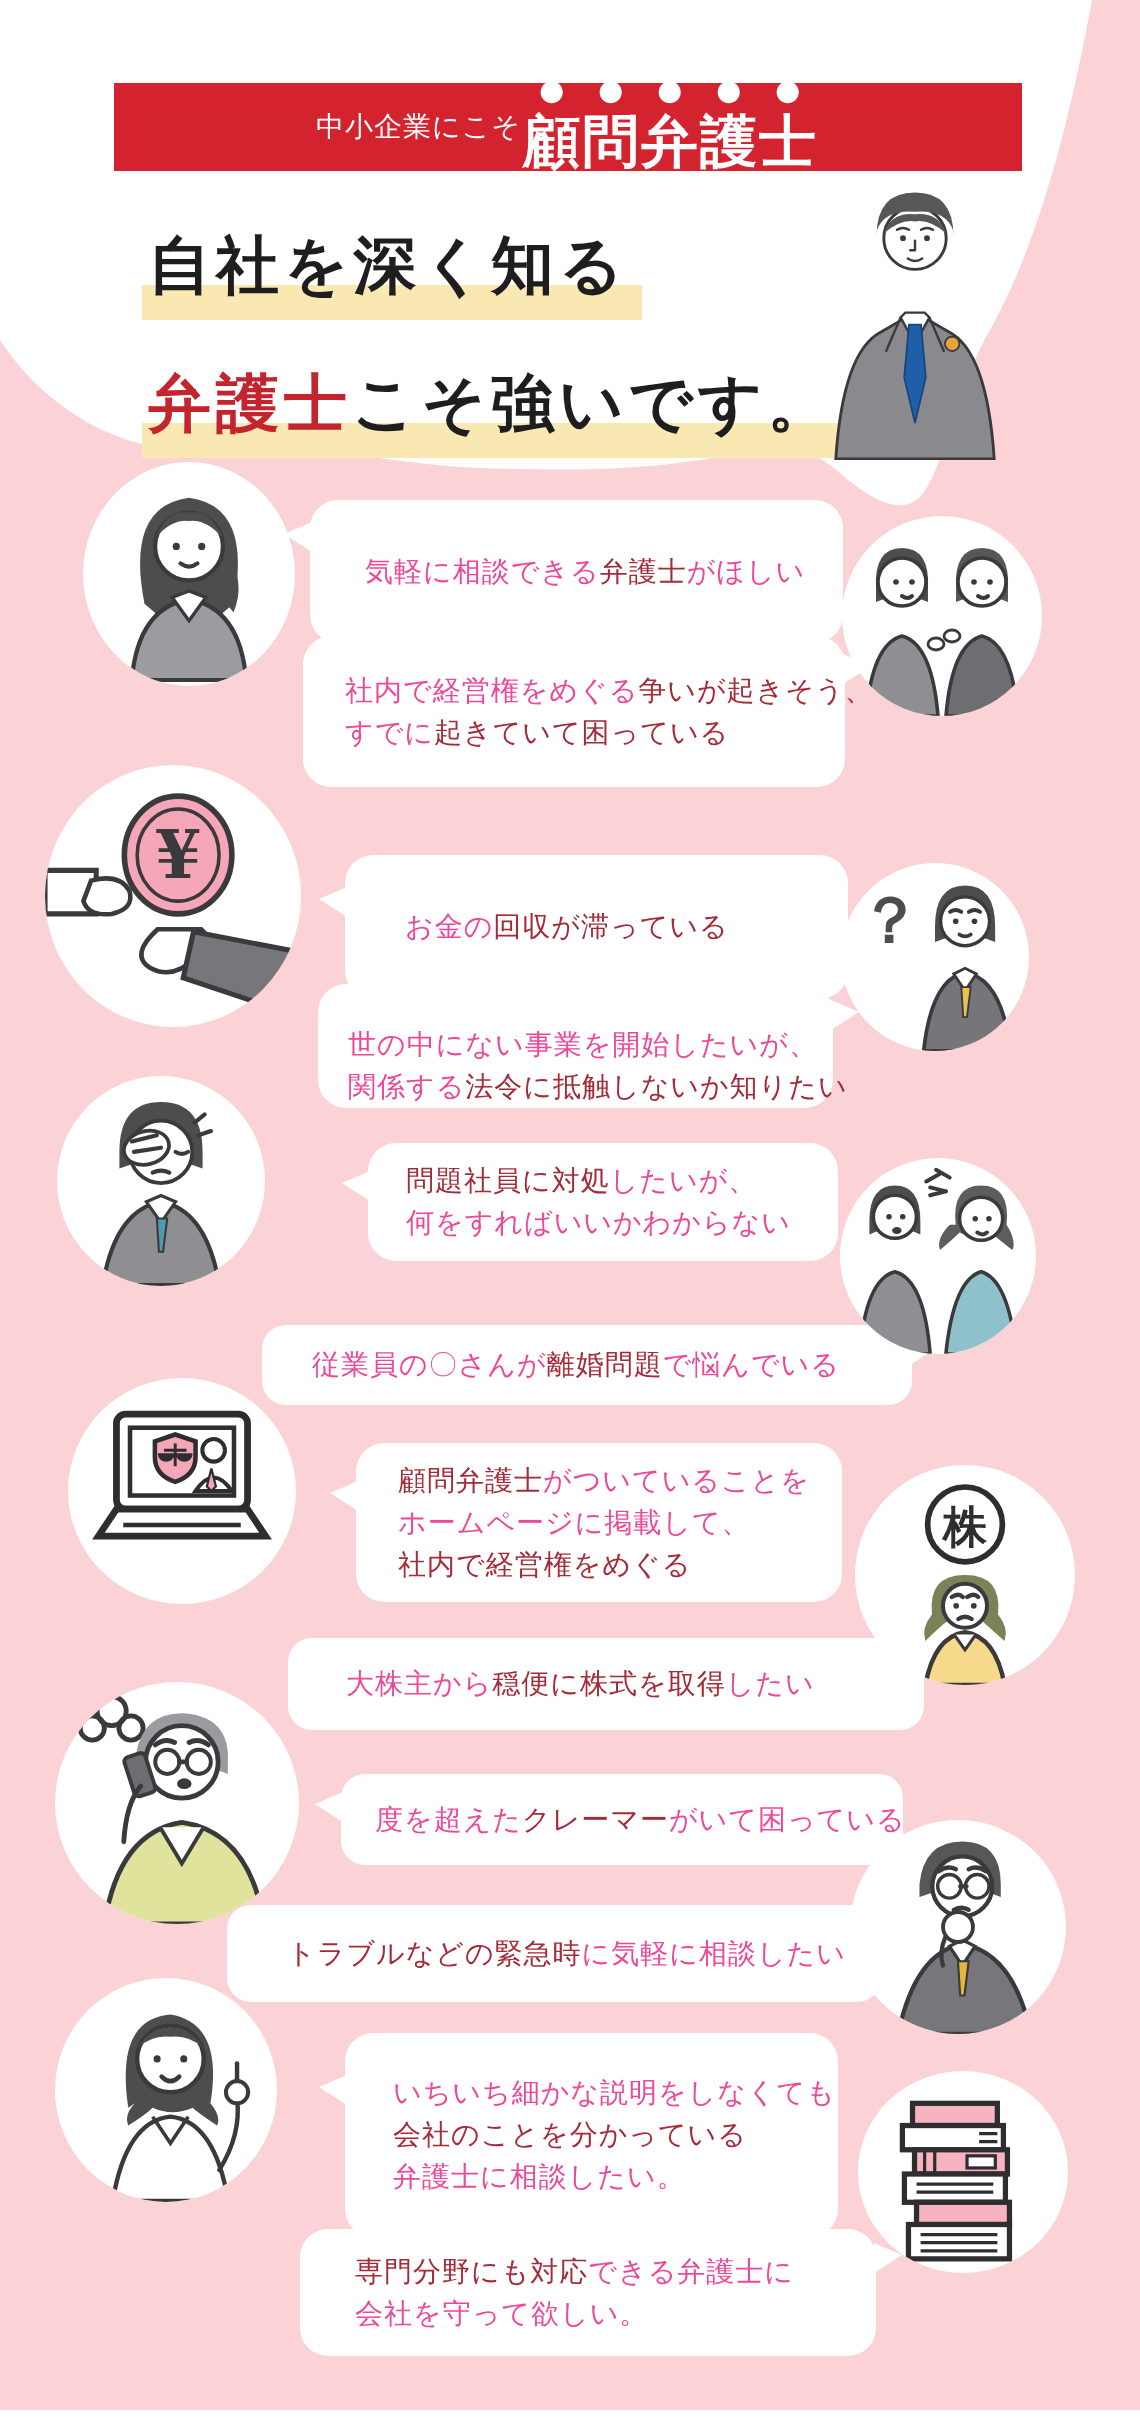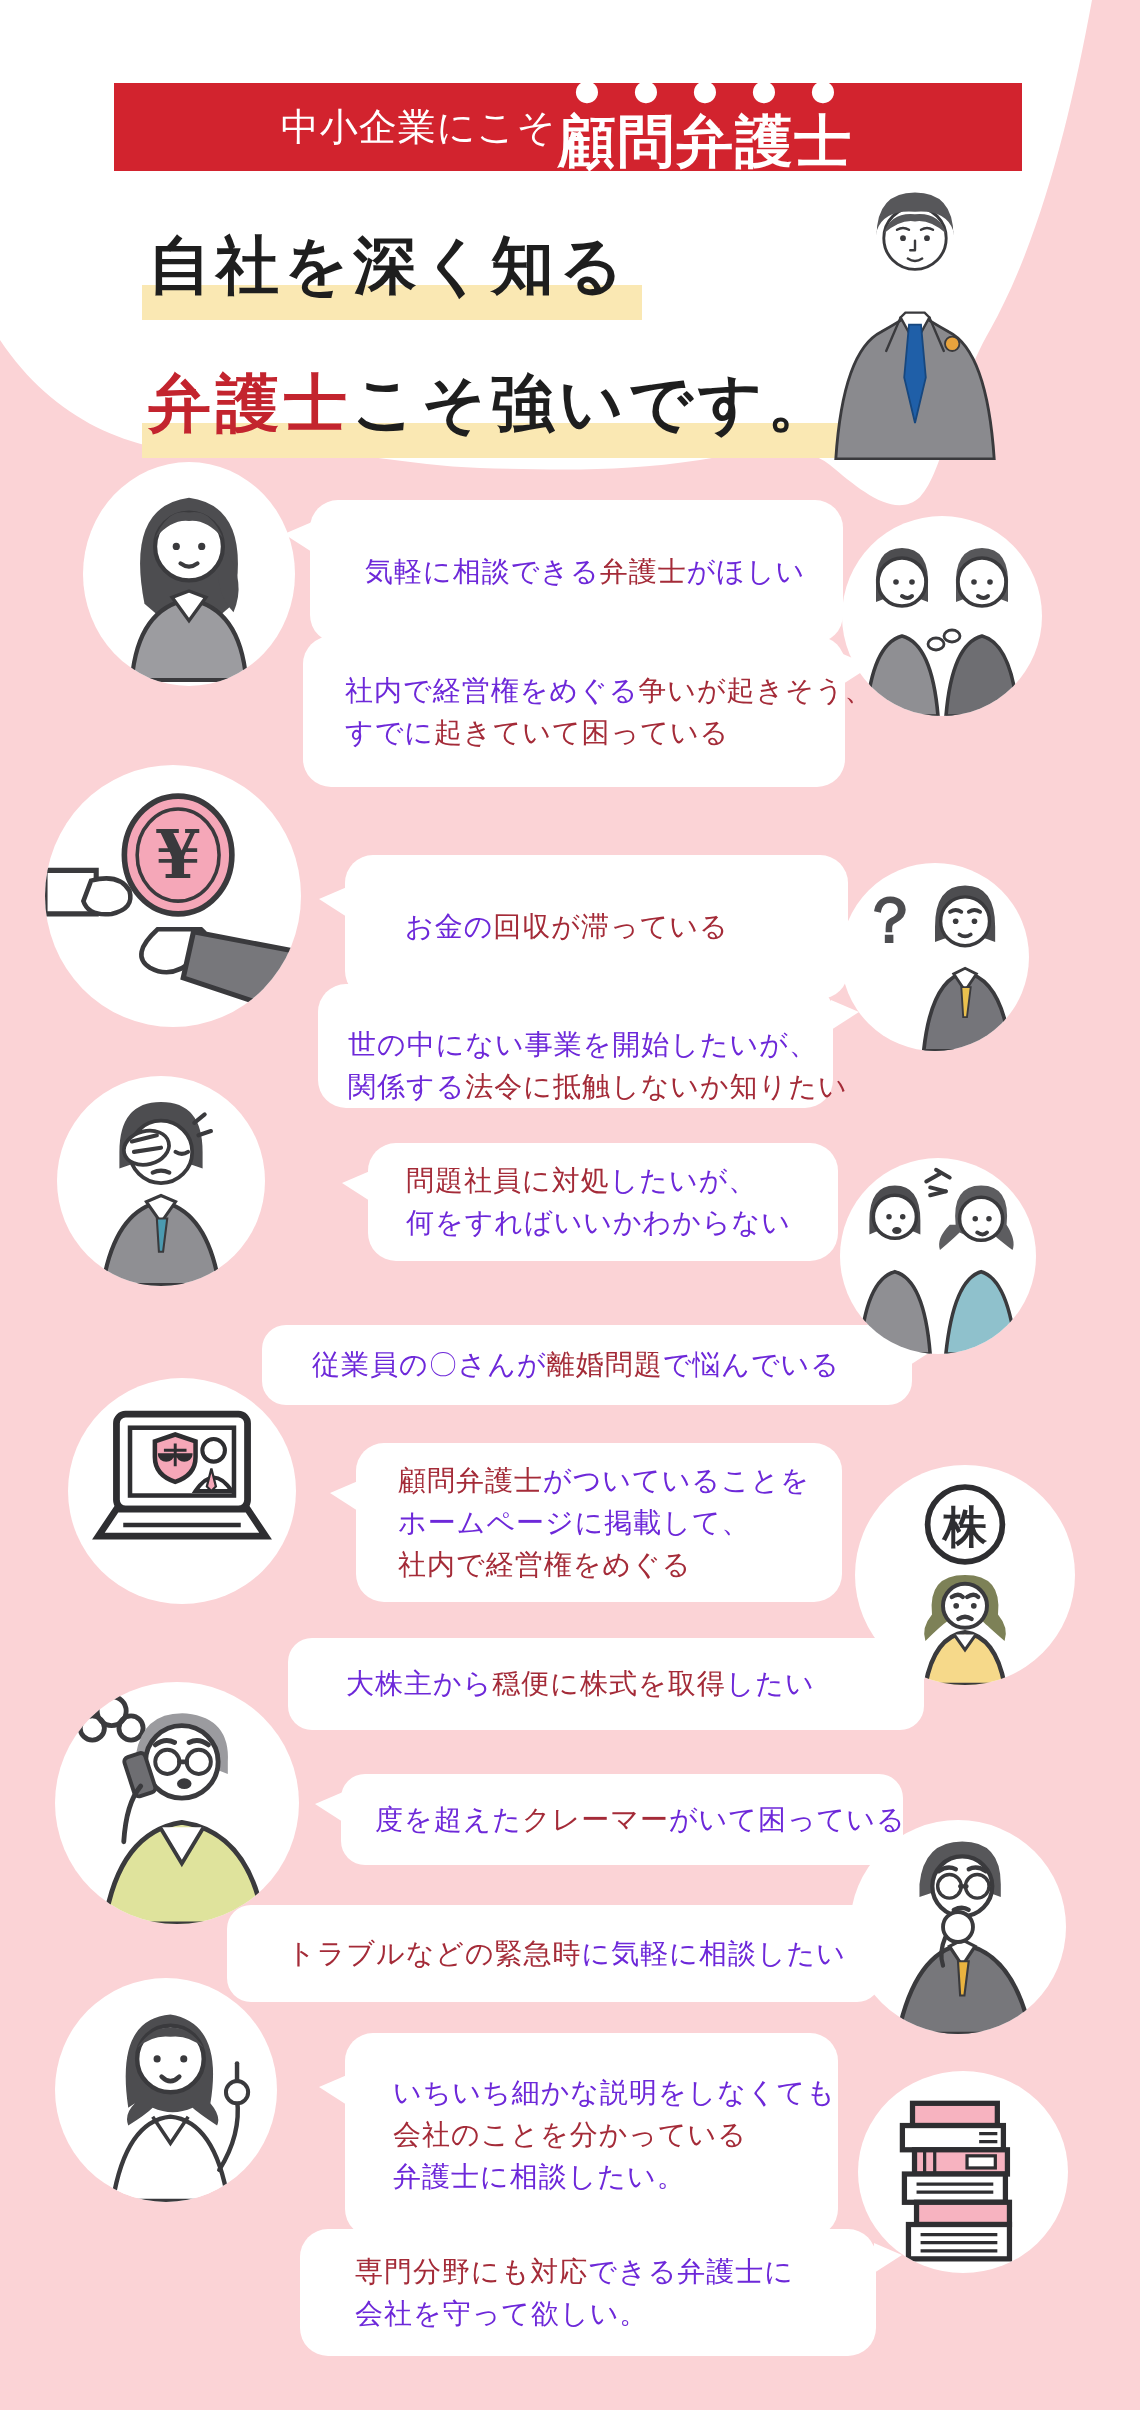--- a/index.html
+++ b/index.html
@@ -6,39 +6,39 @@
   body{font-family:"DejaVu Serif","Liberation Serif",serif;}
   #page{position:relative;width:1140px;height:2422px;background:#FBD3D6;overflow:hidden;margin:0 auto;}
 
   
   #header-shape{position:absolute;left:0;top:0;z-index:1;}
   #bottom-strip{position:absolute;left:0;bottom:0;width:100%;height:12px;background:#fff;z-index:1;}
 
   
   .banner{position:absolute;left:114px;top:83px;width:908px;height:88px;background:#D2232E;
     display:flex;align-items:center;justify-content:center;white-space:nowrap;z-index:4;}
-  .banner .b-normal{color:#fff;font-size:38px;letter-spacing:1px;}
+  .banner .b-normal{color:#fff;font-size:28px;letter-spacing:1px;}
   .banner .b-emph{color:#fff;font-size:57px;font-weight:bold;letter-spacing:2px;padding:0 2px;
     -webkit-text-emphasis:filled circle #fff;text-emphasis:filled circle #fff;
     -webkit-text-emphasis-position:over right;text-emphasis-position:over right;}
 
   
   .headline{position:absolute;left:142px;z-index:4;font-weight:bold;white-space:nowrap;}
   #headline1{top:228px;}
   #headline2{top:366px;}
   .hl-mark{display:inline-block;font-size:63px;letter-spacing:5px;color:#1E1E1E;
     background:linear-gradient(to bottom,transparent 62%,#FAE8B3 62%);
     padding:0 14px 16px 6px;line-height:1.2;}
   .hl-red{color:#C3242E;}
 
   
   .bubble{position:absolute;background:#fff;border-radius:28px;z-index:2;
     display:flex;flex-direction:column;justify-content:center;}
   .bubble .line{font-size:28px;line-height:42px;letter-spacing:1px;white-space:nowrap;}
-  .bubble .blk{color:#6d28d9;}
+  .bubble .blk{color:#ec4899;}
   .bubble .red{color:#A42B38;}
   .tail{position:absolute;width:0;height:0;border-style:solid;}
   .tail-left>.tail{left:-26px;border-width:12px 28px 18px 0;border-color:transparent #fff transparent transparent;}
   .tail-right>.tail{right:-26px;border-width:12px 0 18px 28px;border-color:transparent transparent transparent #fff;}
 
   #b1 {left:310px;top:500px;width:478px;height:143px;padding-left:55px;}
   #b1>.tail{top:22px;}
   #b2 {left:303px;top:636px;width:500px;height:151px;padding-left:42px;}
   #b2>.tail{top:18px;}
   #b3 {left:345px;top:855px;width:443px;height:144px;padding-left:60px;}

